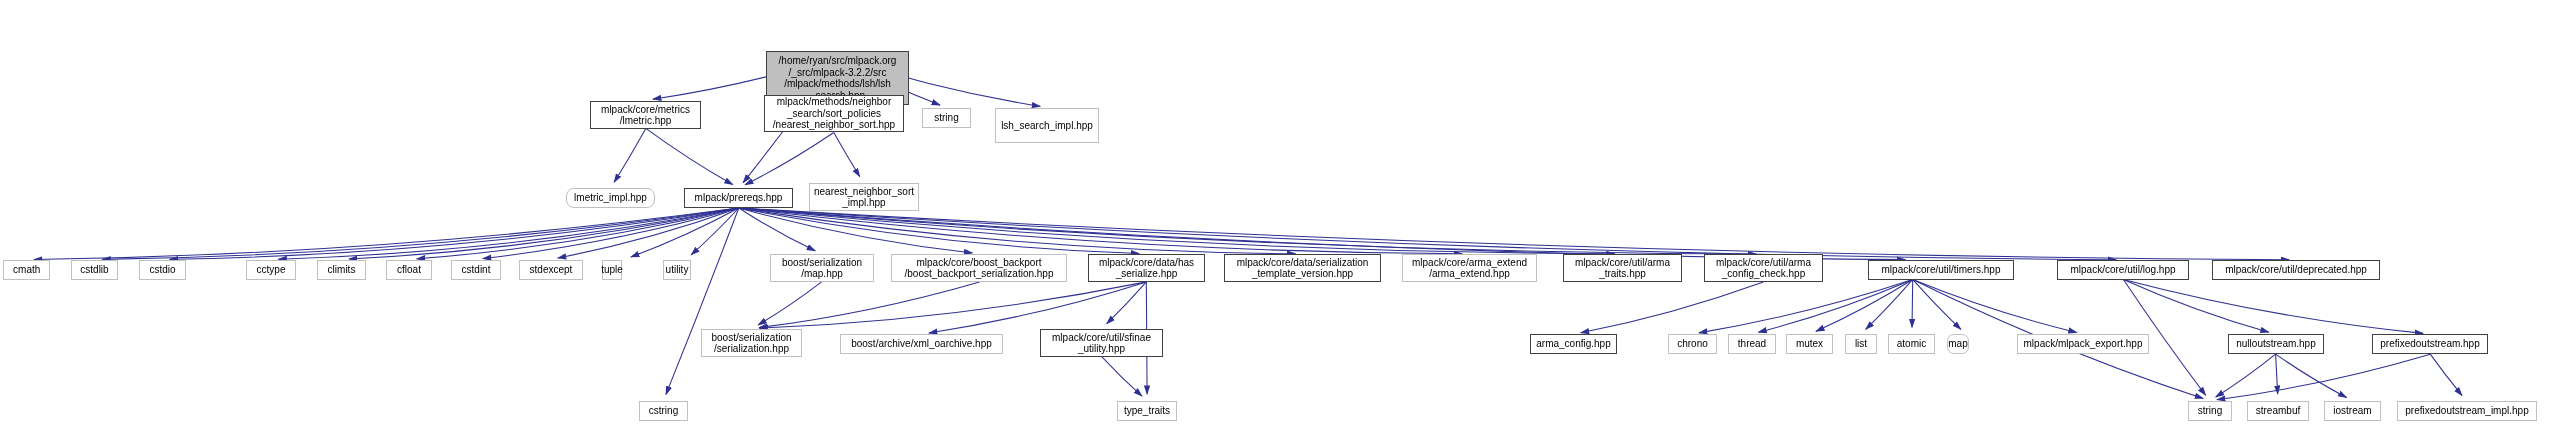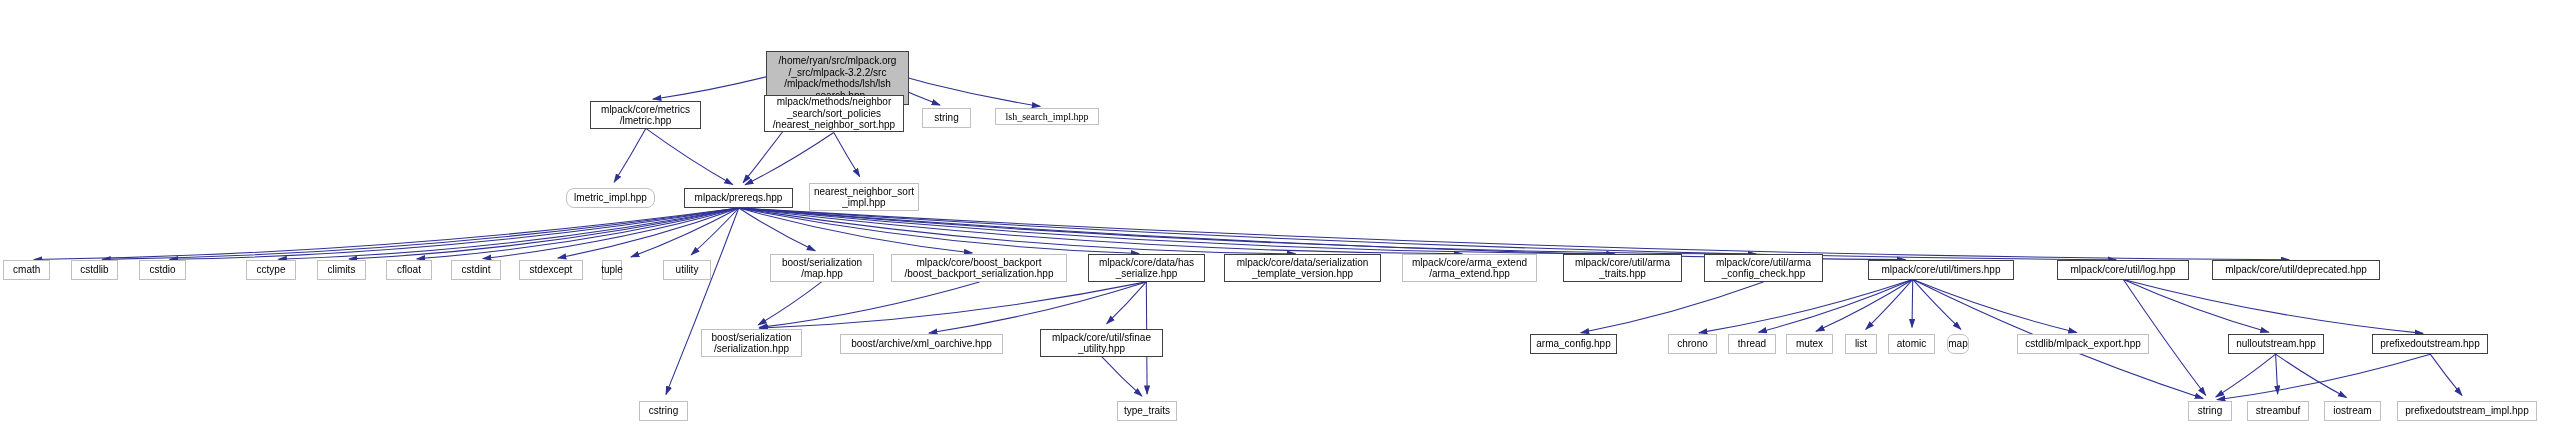--- a/index.html
+++ b/index.html
@@ -119,35 +119,35 @@
       <div class="node root" style="left: 766px; top: 3.2px; width: 143px; height: 54px; margin-top: 48px;">/home/ryan/src/mlpack.org
 /_src/mlpack-3.2.2/src
 /mlpack/methods/lsh/lsh
 _search.hpp</div>
       <div class="node bold" style="left: 590px; top: 101px; width: 111px; height: 28px;">mlpack/core/metrics
 /lmetric.hpp</div>
       <div class="node bold" style="left: 764px; top: 95px; width: 140px; height: 37px;">mlpack/methods/neighbor
 _search/sort_policies
 /nearest_neighbor_sort.hpp</div>
       <div class="node " style="left: 922px; top: 108px; width: 49px; height: 19.5px;">string</div>
-      <div class="node " style="left: 995px; top: 108px; width: 104px; height: 17px; font-family: Liberation Serif, serif;">lsh_search_impl.hpp</div>
+      <div class="node " style="left: 995px; top: 108px; width: 104px; height: 35px;">lsh_search_impl.hpp</div>
       <div class="node " style="left: 566px; top: 188px; width: 89px; height: 19.5px; border-radius: 8px;">lmetric_impl.hpp</div>
       <div class="node bold" style="left: 684px; top: 188px; width: 109px; height: 19.5px;">mlpack/prereqs.hpp</div>
       <div class="node " style="left: 809px; top: 183px; width: 110px; height: 28px;">nearest_neighbor_sort
 _impl.hpp</div>
       <div class="node " style="left: 3.2px; top: 260px; width: 47px; height: 19.5px;">cmath</div>
       <div class="node " style="left: 71px; top: 260px; width: 47px; height: 19.5px;">cstdlib</div>
       <div class="node " style="left: 139px; top: 260px; width: 47px; height: 19.5px;">cstdio</div>
       <div class="node " style="left: 246px; top: 260px; width: 50px; height: 19.5px;">cctype</div>
       <div class="node " style="left: 317px; top: 260px; width: 49px; height: 19.5px;">climits</div>
       <div class="node " style="left: 386px; top: 260px; width: 46px; height: 19.5px;">cfloat</div>
       <div class="node " style="left: 451px; top: 260px; width: 50px; height: 19.5px;">cstdint</div>
       <div class="node " style="left: 519px; top: 260px; width: 64px; height: 19.5px;">stdexcept</div>
       <div class="node " style="left: 602px; top: 260px; width: 20px; height: 19.5px;">tuple</div>
-      <div class="node " style="left: 663px; top: 260px; width: 48px; height: 19.5px;">utility</div>
+      <div class="node " style="left: 663px; top: 260px; width: 28px; height: 19.5px;">utility</div>
       <div class="node " style="left: 770px; top: 254px; width: 104px; height: 28px;">boost/serialization
 /map.hpp</div>
       <div class="node " style="left: 891px; top: 254px; width: 176px; height: 28px;">mlpack/core/boost_backport
 /boost_backport_serialization.hpp</div>
       <div class="node bold" style="left: 1088px; top: 254px; width: 117px; height: 28px;">mlpack/core/data/has
 _serialize.hpp</div>
       <div class="node bold" style="left: 1224px; top: 254px; width: 157px; height: 28px;">mlpack/core/data/serialization
 _template_version.hpp</div>
       <div class="node " style="left: 1402px; top: 254px; width: 135px; height: 28px;">mlpack/core/arma_extend
 /arma_extend.hpp</div>
@@ -163,21 +163,21 @@
       <div class="node " style="left: 840px; top: 334px; width: 163px; height: 19.5px;">boost/archive/xml_oarchive.hpp</div>
       <div class="node bold" style="left: 1040px; top: 329px; width: 123px; height: 28px;">mlpack/core/util/sfinae
 _utility.hpp</div>
       <div class="node bold" style="left: 1530px; top: 334px; width: 87px; height: 19.5px;">arma_config.hpp</div>
       <div class="node " style="left: 1668px; top: 334px; width: 49px; height: 19.5px;">chrono</div>
       <div class="node " style="left: 1728px; top: 334px; width: 48px; height: 19.5px;">thread</div>
       <div class="node " style="left: 1786px; top: 334px; width: 47px; height: 19.5px;">mutex</div>
       <div class="node " style="left: 1845px; top: 334px; width: 32px; height: 19.5px;">list</div>
       <div class="node " style="left: 1888px; top: 334px; width: 47px; height: 19.5px;">atomic</div>
       <div class="node " style="left: 1947px; top: 334px; width: 22px; height: 19.5px; border-radius: 7px;">map</div>
-      <div class="node " style="left: 2017px; top: 334px; width: 132px; height: 19.5px;">cstdlib/mlpack_export.hpp</div>
+      <div class="node " style="left: 2017px; top: 334px; width: 132px; height: 19.5px;">mlpack/mlpack_export.hpp</div>
       <div class="node bold" style="left: 2228px; top: 334px; width: 96px; height: 19.5px;">nulloutstream.hpp</div>
       <div class="node bold" style="left: 2372px; top: 334px; width: 116px; height: 19.5px;">prefixedoutstream.hpp</div>
       <div class="node " style="left: 639px; top: 401px; width: 49px; height: 19.5px;">cstring</div>
       <div class="node " style="left: 1117px; top: 401px; width: 60px; height: 19.5px;">type_traits</div>
       <div class="node " style="left: 2188px; top: 401px; width: 44px; height: 19.5px;">string</div>
       <div class="node " style="left: 2247px; top: 401px; width: 62px; height: 19.5px;">streambuf</div>
       <div class="node " style="left: 2324px; top: 401px; width: 57px; height: 19.5px;">iostream</div>
       <div class="node " style="left: 2397px; top: 401px; width: 140px; height: 19.5px;">prefixedoutstream_impl.hpp</div>
     </div>
 </div>

